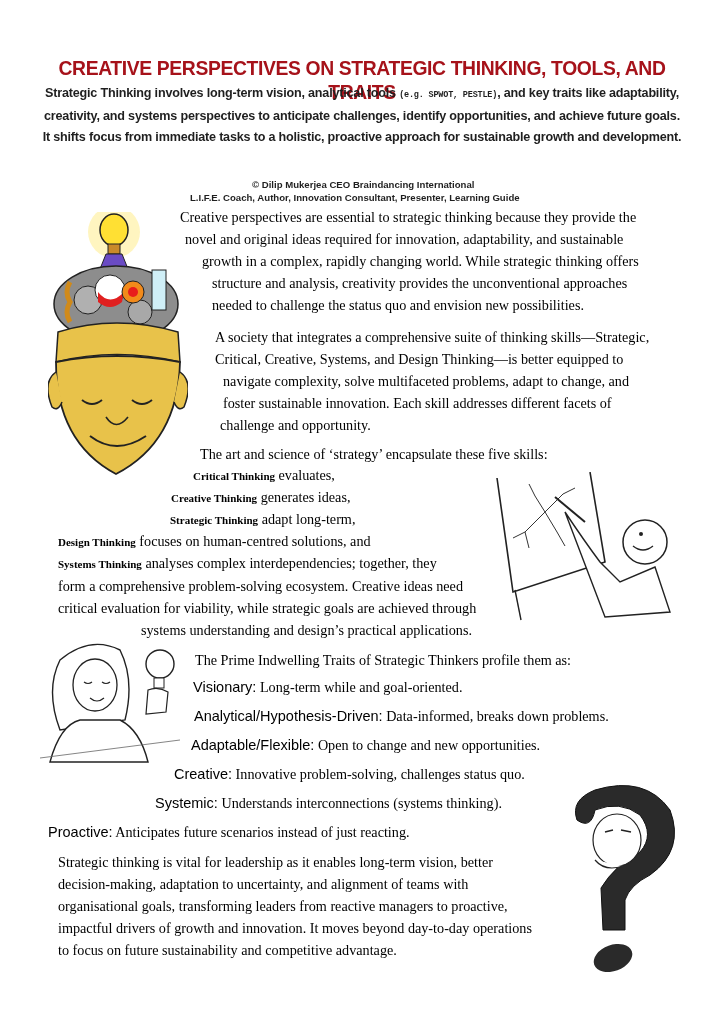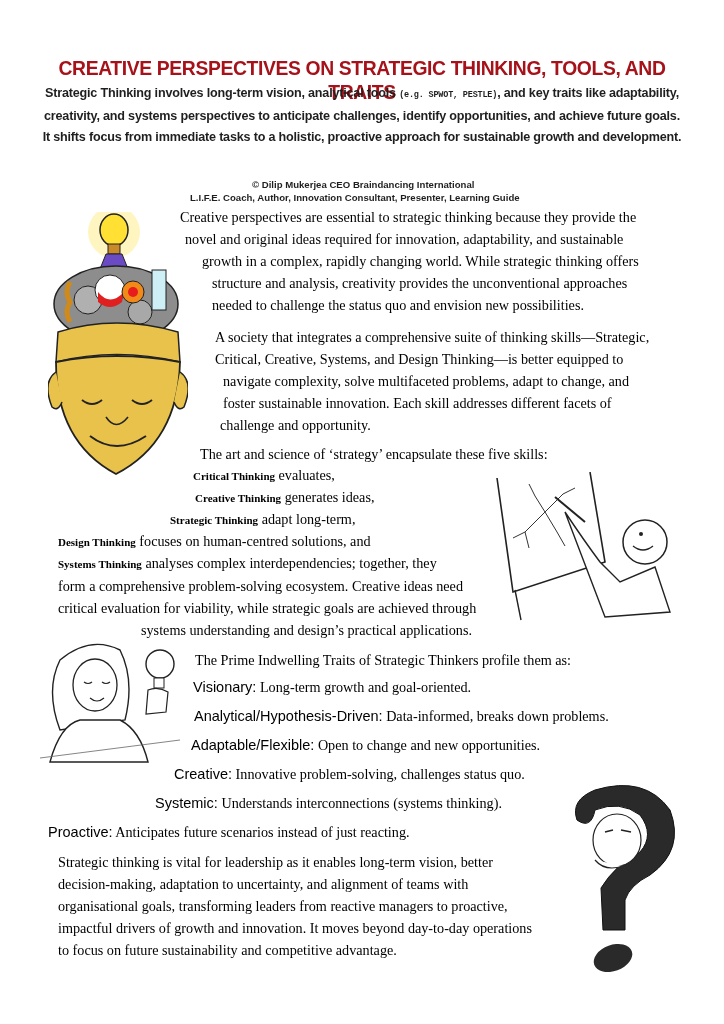--- a/index.html
+++ b/index.html
@@ -76,21 +76,21 @@
 <div class="p" style="left:215px;top:327px">A society that integrates a comprehensive suite of thinking skills—Strategic,</div>
 <div class="p" style="left:215px;top:349px">Critical, Creative, Systems, and Design Thinking—is better equipped to</div>
 <div class="p" style="left:223px;top:371px">navigate complexity, solve multifaceted problems, adapt to change, and</div>
 <div class="p" style="left:223px;top:393px">foster sustainable innovation. Each skill addresses different facets of</div>
 <div class="p" style="left:220px;top:415px">challenge and opportunity.</div>
 
 <div class="p" style="left:200px;top:444px">The art and science of ‘strategy’ encapsulate these five skills:</div>
 <div class="p skill" style="left:193px;top:465px">
   <b>Critical Thinking</b><span> evaluates,</span>
 </div>
-<div class="p skill" style="left:195px;top:487px">
+<div class="p skill" style="left:171px;top:487px">
   <b>Creative Thinking</b><span> generates ideas,</span>
 </div>
 <div class="p skill" style="left:170px;top:509px">
   <b>Strategic Thinking</b><span> adapt long-term,</span>
 </div>
 <div class="p skill" style="left:58px;top:531px">
   <b>Design Thinking</b><span> focuses on human-centred solutions, and</span>
 </div>
 <div class="p skill" style="left:58px;top:553px">
   <b>Systems Thinking</b><span> analyses complex interdependencies; together, they</span>
@@ -119,21 +119,21 @@
   <path d="M50 58 Q57 64 64 58" fill="none" stroke="#222" stroke-width="1.2"></path>
   <path d="M10 122 Q20 85 40 80 L80 80 Q100 90 108 122 Z" fill="#fff" stroke="#222" stroke-width="1.4"></path>
   <circle cx="120" cy="24" r="14" fill="#fff" stroke="#222" stroke-width="1.4"></circle>
   <rect x="114" y="38" width="10" height="10" fill="#fff" stroke="#222"></rect>
   <path d="M108 50 Q118 46 128 52 L126 72 L106 74 Z" fill="#fff" stroke="#222" stroke-width="1.2"></path>
   <line x1="0" y1="118" x2="140" y2="100" stroke="#666" stroke-width="0.8"></line>
 </svg>
 
 <div class="p" style="left:195px;top:650px">The Prime Indwelling Traits of Strategic Thinkers profile them as:</div>
 <div class="p trait" style="left:193px;top:677px">
-  <b>Visionary:</b><span> Long-term growth and goal-oriented.</span>
+  <b>Visionary:</b><span> Long-term while and goal-oriented.</span>
 </div>
 <div class="p trait" style="left:194px;top:706px">
   <b>Analytical/Hypothesis-Driven:</b><span> Data-informed, breaks down problems.</span>
 </div>
 <div class="p trait" style="left:191px;top:735px">
   <b>Adaptable/Flexible:</b><span> Open to change and new opportunities.</span>
 </div>
 <div class="p trait" style="left:174px;top:764px">
   <b>Creative:</b><span> Innovative problem-solving, challenges status quo.</span>
 </div>

